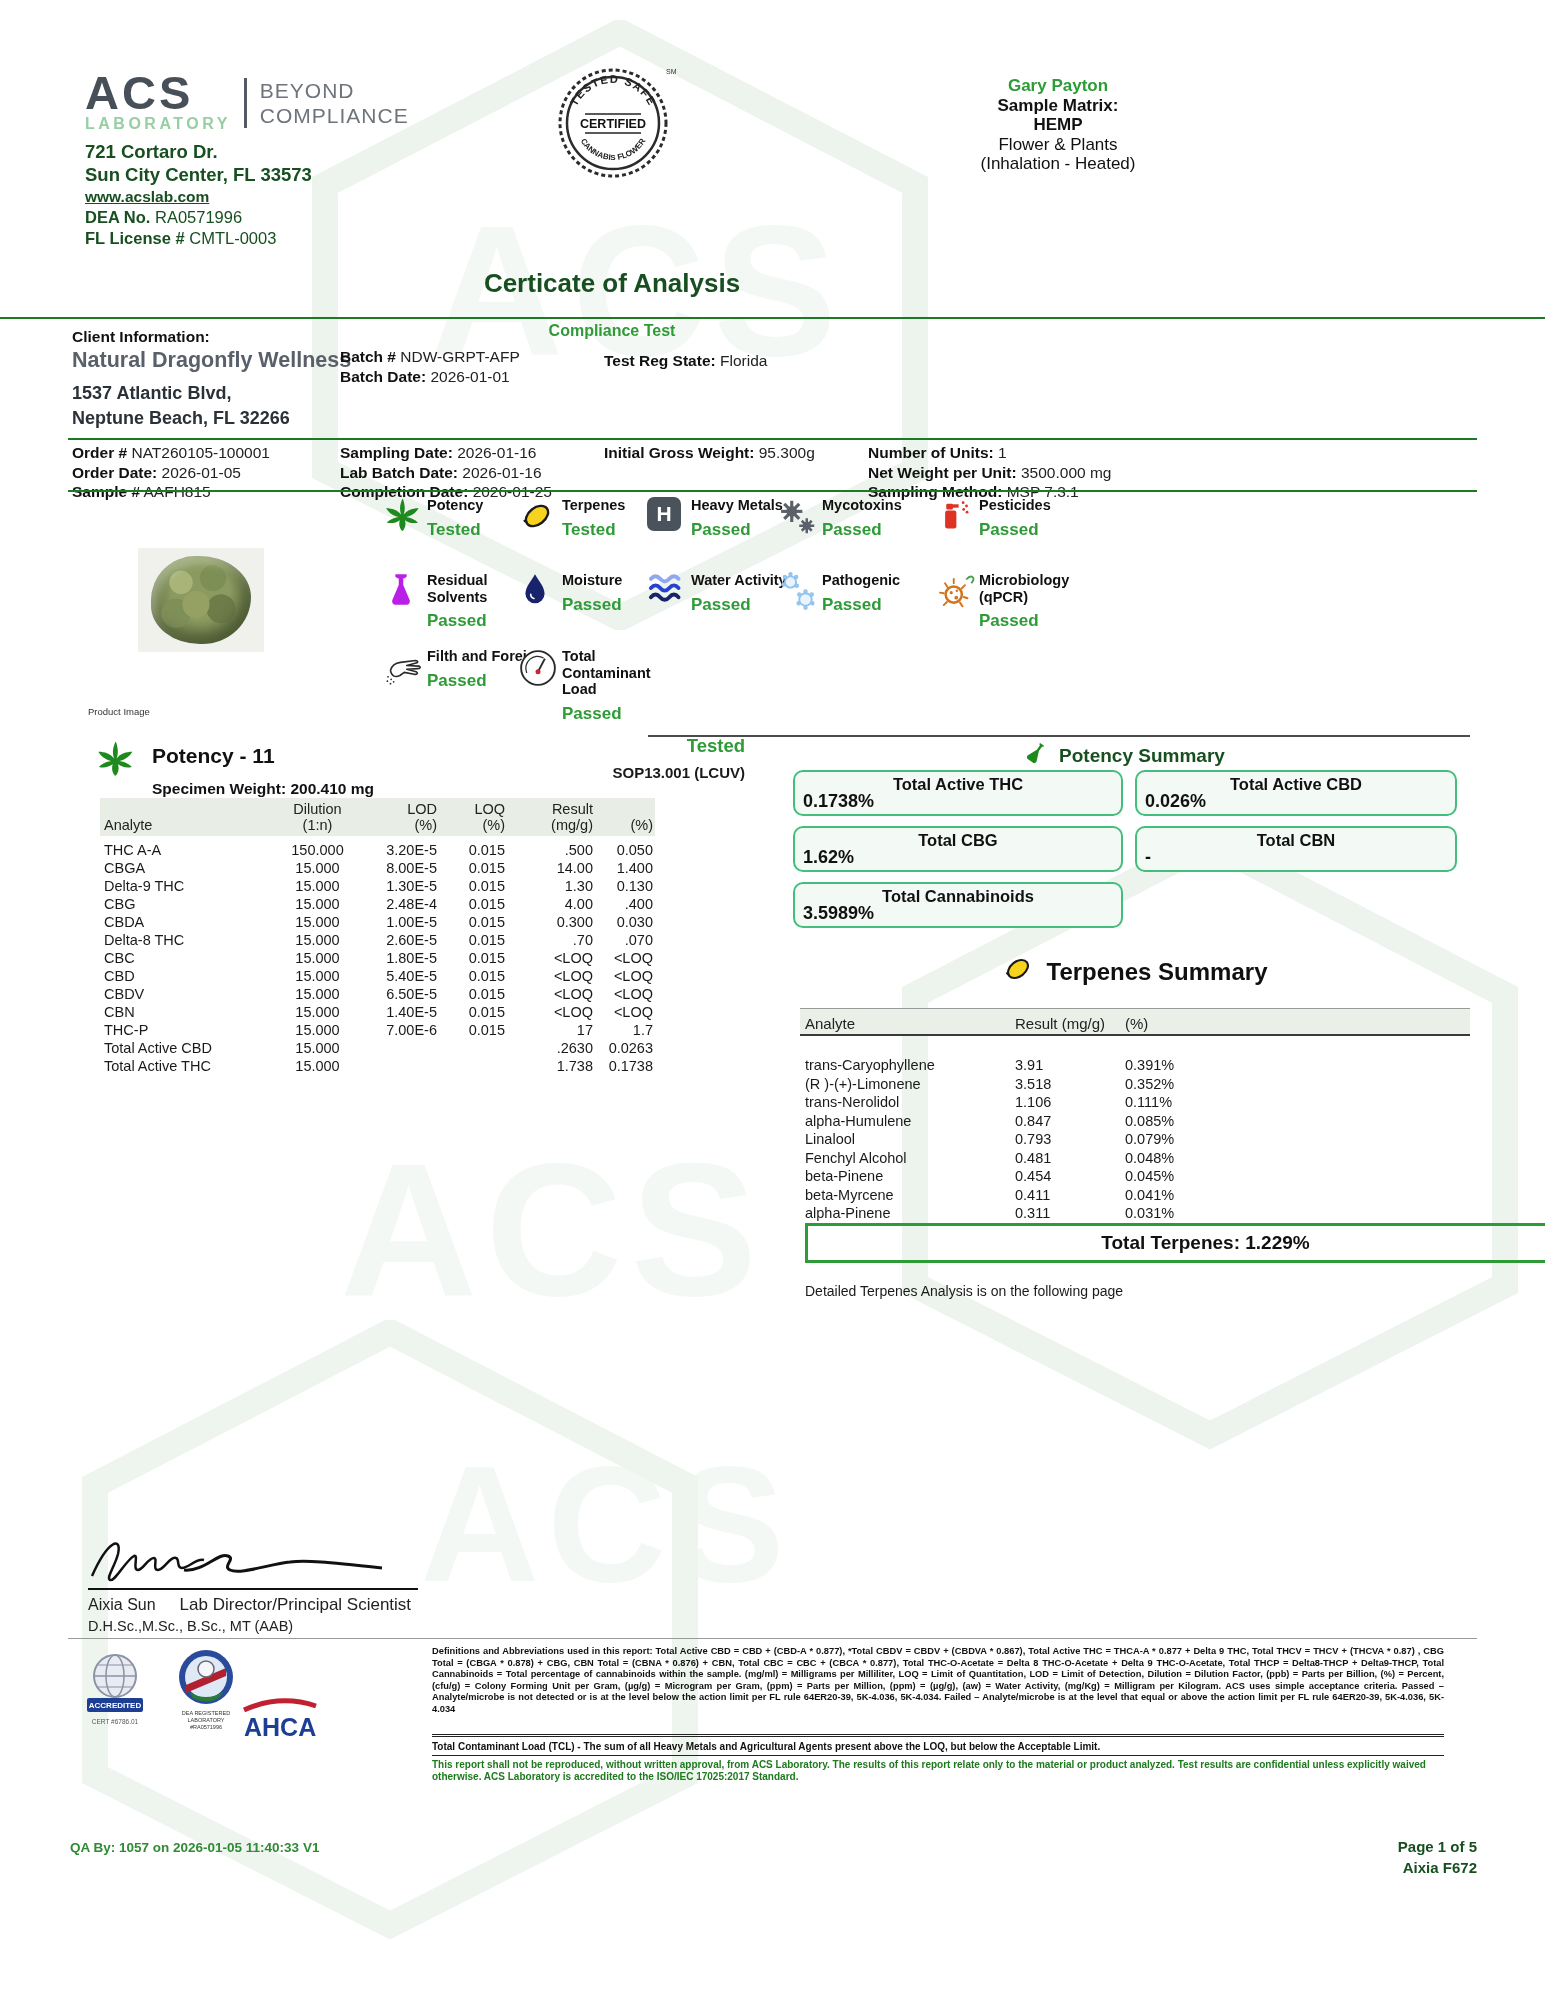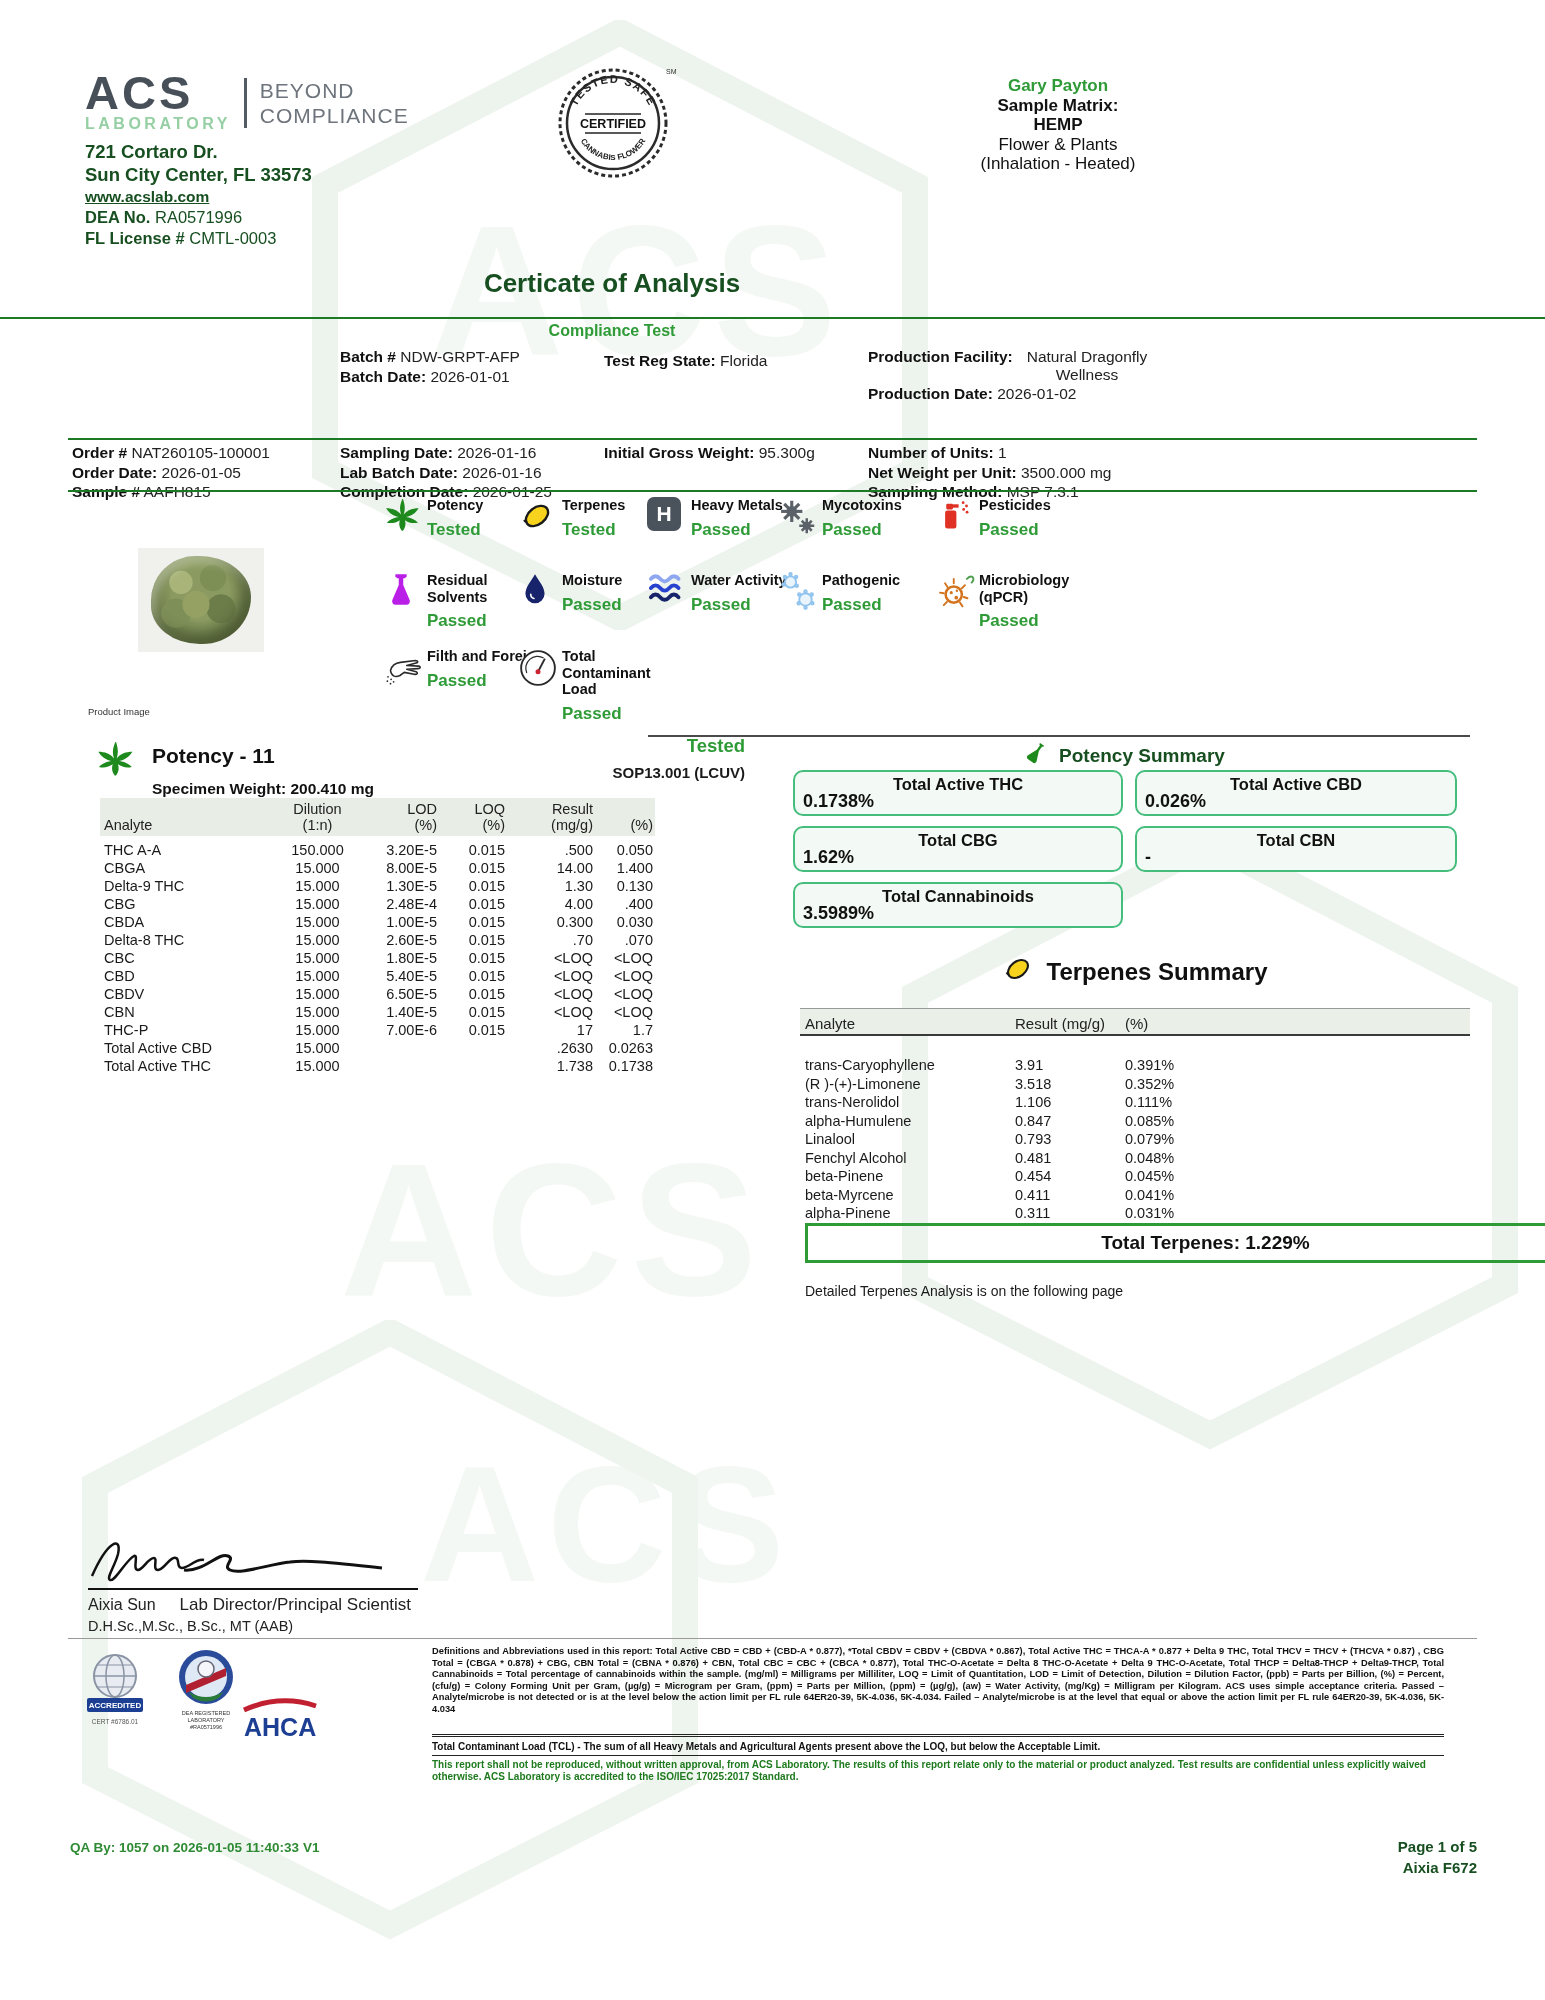--- a/index.html
+++ b/index.html
@@ -143,30 +143,32 @@
     <div class="b">Sample Matrix:</div>
     <div class="b">HEMP</div>
     <div>Flower &amp; Plants</div>
     <div>(Inhalation - Heated)</div>
   </div>
 
   <div class="abs title" style="left:362px;top:268px;width:500px">Certicate of Analysis</div>
   <div class="abs rule-g" style="left:0;top:317px;width:1545px"></div>
   <div class="abs compliance" style="left:462px;top:322px;width:300px">Compliance Test</div>
 
+  <div class="abs" style="left:72px;top:328px">
+    <div class="lv"><span class="lbl">Client Information:</span></div>
+    <div class="clientname">Natural Dragonfly Wellness</div>
+    <div class="clientaddr" style="margin-top:8px">1537 Atlantic Blvd,</div>
+    <div class="clientaddr">Neptune Beach, FL 32266</div>
+  </div>
   <div class="abs" style="left:340px;top:348px">
     <div class="lv"><span class="lbl">Batch #</span> <span>NDW-GRPT-AFP</span></div>
     <div class="lv"><span class="lbl">Batch Date:</span> <span>2026-01-01</span></div>
   </div>
   <div class="abs" style="left:604px;top:352px">
     <div class="lv"><span class="lbl">Test Reg State:</span> <span>Florida</span></div>
-  </div>
-  <div class="abs" style="left:868px;top:348px;width:300px">
-    <div class="lv"><span class="lbl">Production Facility:</span> <span style="display:inline-block;width:140px;vertical-align:top;text-align:center">Natural Dragonfly Wellness</span></div>
-    <div class="lv"><span class="lbl">Production Date:</span> <span>2026-01-02</span></div>
   </div>
 
   <div class="abs rule-g" style="left:68px;top:438px;width:1409px"></div>
   <div class="abs" style="left:72px;top:444px">
     <div class="lv"><span class="lbl">Order #</span> <span>NAT260105-100001</span></div>
     <div class="lv"><span class="lbl">Order Date:</span> <span>2026-01-05</span></div>
     <div class="lv"><span class="lbl">Sample #</span> <span>AAFH815</span></div>
   </div>
   <div class="abs" style="left:340px;top:444px">
     <div class="lv"><span class="lbl">Sampling Date:</span> <span>2026-01-16</span></div>

